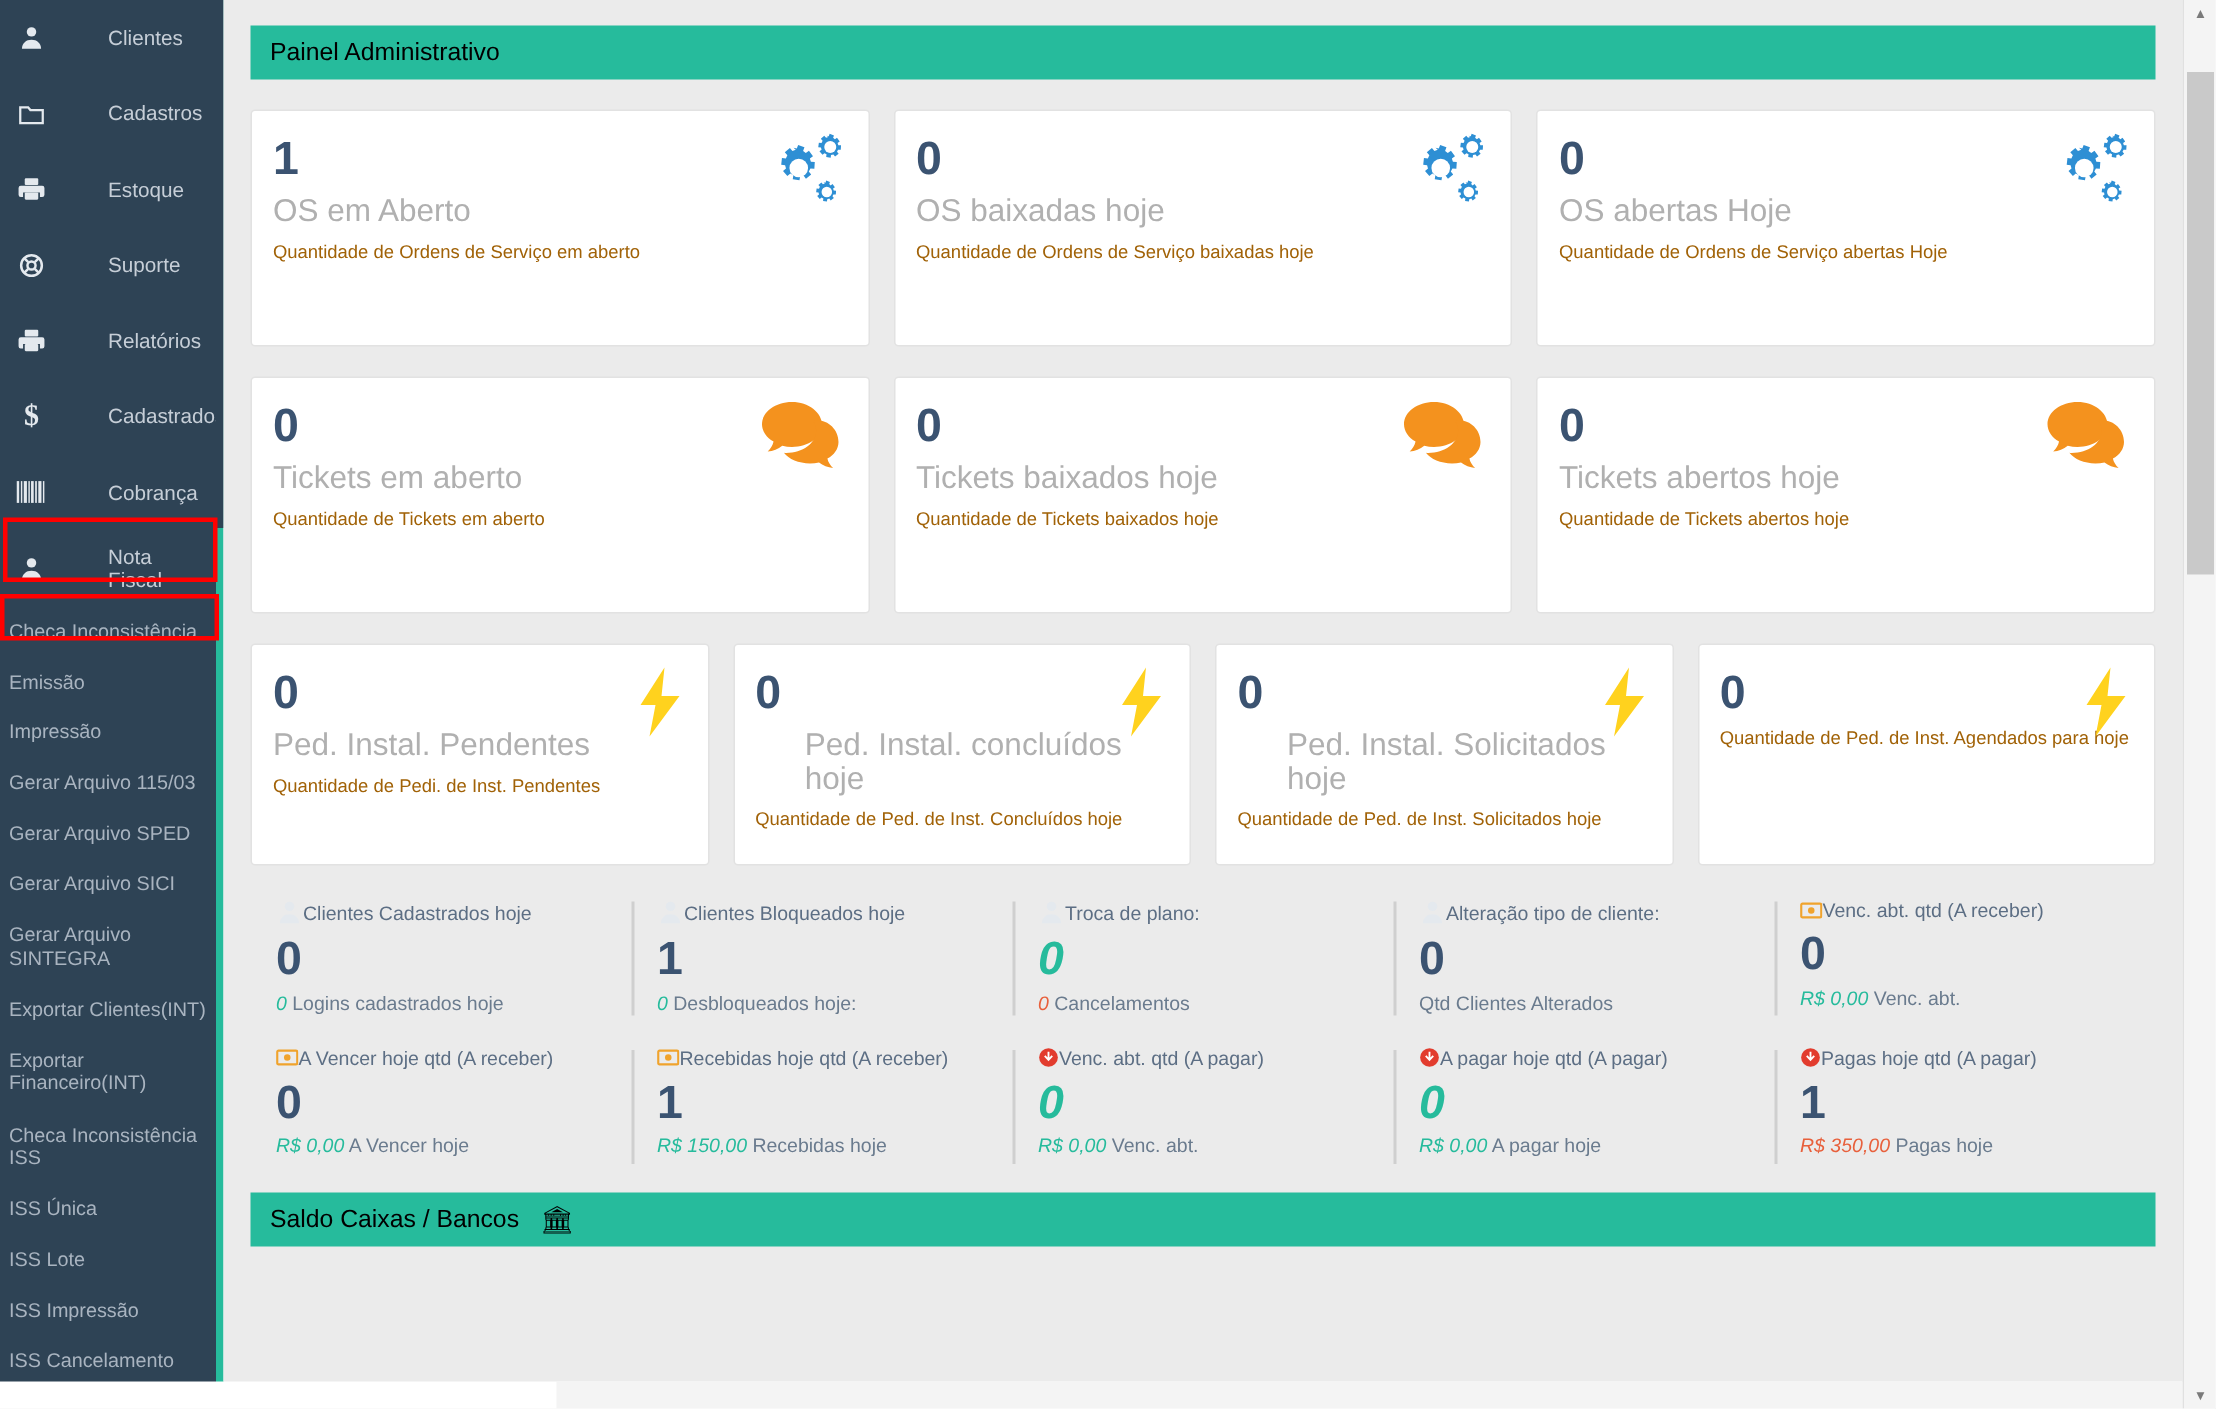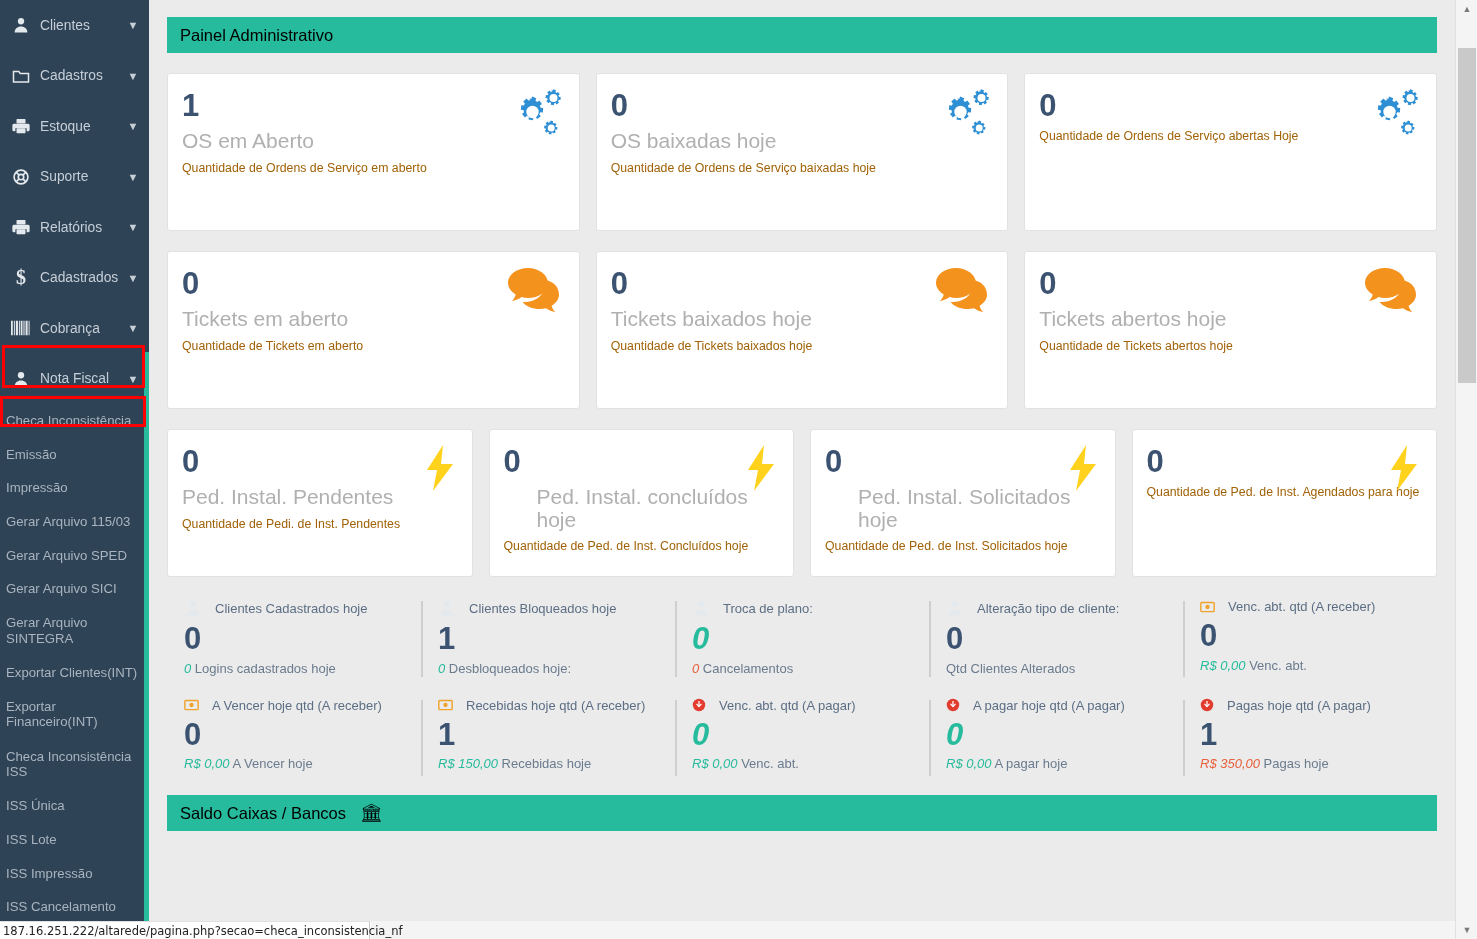--- a/index.html
+++ b/index.html
@@ -22,21 +22,21 @@
     position: absolute; left: 144px; top: 0;
     width: 5px; height: 921px; background: #26bb9c;
   }
   #sidebar-top-gap {
     position:absolute; left:144px; top:0; width:5px; height:352px; background:#2e4355;
   }
   .nav-group {
     position: relative; height: 50.5px;
     display: flex; align-items: center;
     padding-left: 8px;
-    color: #c3ccd6; font-size: 14px;
+    color: #c3ccd6; font-size: 14px; gap: 32px;
   }
   .nav-group .ic {
     width: 26px; height: 20px; flex: 0 0 26px;
     display: flex; align-items: center; justify-content: center;
     color: #e4e9ee;
   }
   .nav-group .lbl { flex: 1 1 auto; padding-left: 6px; color: #c6ced7; font-size: 13.8px; }
   .nav-group .chev { flex: 0 0 22px; text-align: center; color: #c6ced7; font-size: 11px; }
 
   .sub-item {
@@ -105,21 +105,21 @@
   
   .stats-row { display: flex; margin-top: 22px; }
   .stat {
     flex: 1 1 0; position: relative; padding-left: 17px; min-width: 0;
   }
   .stat::before {
     content: ""; position: absolute; left: 0; top: 2px;
     width: 2px; height: 76px; background: #cfcfcf;
   }
   .stat.first::before { display: none; }
-  .stat-head { font-size: 13px; color: #5c6e84; white-space: nowrap; display:flex; align-items:center; gap:13px;}
+  .stat-head { font-size: 13px; color: #5c6e84; white-space: nowrap; display:flex; align-items:center; gap:0;}
   .stat-val { font-size: 31px; font-weight: bold; line-height: 1.15; margin-top: 4px; }
   .stat-val.blue { color: #3b5371; }
   .stat-val.teal { color: #26bb9c; font-style: italic; }
   .stat-foot { font-size: 13px; color: #6a7b8e; margin-top: 4px; white-space: nowrap; }
   .em-teal { color: #26bb9c; font-style: italic; }
   .em-red  { color: #e8603c; font-style: italic; }
 
   
   #vscroll {
     position: absolute; right: 0; top: 0; width: 22px; height: 939px;
@@ -351,20 +351,21 @@
           <div class="card h1">
             <div class="card-icon"><svg width="58" height="52" viewBox="0 0 58 52" fill="#2e8fd4">
         <path d="M24 10.5l2.2.5.9-2.4 4.2 1.6-.9 2.4 1.8 1.4 2.1-1.5 2.7 3.6-2.1 1.5.7 2.2 2.6.2-.3 4.5-2.6-.2-1.1 2 1.6 2-3.5 2.8-1.6-2.1-2.3.6-.4 2.6-4.5-.7.4-2.6-2-1.2-2 1.7-2.9-3.4 2-1.7-.6-2.2-2.6-.3.5-4.5 2.6.3 1-2.1-1.7-2 3.4-2.9 1.7 2 2.2-.7z"></path>
         <circle cx="27.5" cy="24" r="6.2" fill="#fff"></circle>
         <path d="M46 2.5l1.5.3.6-1.6 2.9 1.1-.6 1.6 1.2 1 1.4-1 1.8 2.4-1.4 1 .5 1.5 1.8.1-.2 3-1.8-.1-.7 1.4 1.1 1.3-2.4 1.9-1.1-1.4-1.6.4-.2 1.8-3-.5.2-1.8-1.3-.8-1.4 1.1-2-2.3 1.4-1.1-.4-1.5-1.8-.2.4-3 1.8.2.7-1.4-1.2-1.4 2.3-2 1.2 1.4 1.5-.5z"></path>
         <circle cx="48.5" cy="10" r="4" fill="#fff"></circle>
         <path d="M44 33.5l1.3.3.5-1.4 2.5.9-.5 1.4 1 .9 1.2-.9 1.6 2.1-1.2.9.4 1.3 1.6.1-.2 2.6-1.6-.1-.6 1.2.9 1.2-2.1 1.6-.9-1.2-1.4.4-.2 1.6-2.6-.4.2-1.6-1.2-.7-1.2 1-1.7-2 1.2-1-.3-1.3-1.6-.2.3-2.6 1.6.2.6-1.3-1-1.2 2-1.7 1 1.2 1.3-.4z"></path>
         <circle cx="46.2" cy="40" r="3.5" fill="#fff"></circle>
       </svg></div>
             <div class="card-num">0</div>
+            <div class="card-title">OS abertas Hoje</div>
             <div class="card-desc">Quantidade de Ordens de Serviço abertas Hoje</div>
           </div>
         </div>
       <div class="cards-row" id="row2">
           <div class="card h2">
             <div class="card-icon"><svg width="56" height="46" viewBox="0 0 56 46" fill="#f4921e">
         <path d="M21 2C10 2 1 8.6 1 16.8c0 4.7 3 8.9 7.7 11.6-.5 2.5-1.9 4.8-3.9 6.6 3.6-.4 7-1.8 9.7-3.9 2.1.6 4.3.9 6.5.9 11 0 20-6.6 20-14.8S32 2 21 2z"></path>
         <path d="M37.5 14.2c-.9 0-1.8.1-2.6.2 1.4 2 2.2 4.3 2.2 6.8 0 8.2-9 14.8-20 14.8-.5 0-1 0-1.5-.1 3.2 4.2 9.8 7.1 17.4 7.1 2.1 0 4.1-.2 6-.7 2.6 2 5.9 3.3 9.4 3.7-1.9-1.7-3.3-3.9-3.8-6.3C49 37.3 52 33.3 52 28.6c0-7.9-6.5-14.4-14.5-14.4z"></path>
       </svg></div>
             <div class="card-num">0</div>
@@ -567,17 +568,14 @@
   </div>
 
   <div id="right-strip"></div>
   <div id="vscroll">
     <div class="varrow" id="vup">▲</div>
     <div id="vthumb"></div>
     <div class="varrow" id="vdown">▼</div>
   </div>
   <div id="hscroll"></div>
 
-  <div id="statusbar">
-    <span>187.16.251.222/altarede/pagina.php?secao=checa_inconsistencia_nf</span>
-  </div>
 
 </div>
 
 </body></html>

